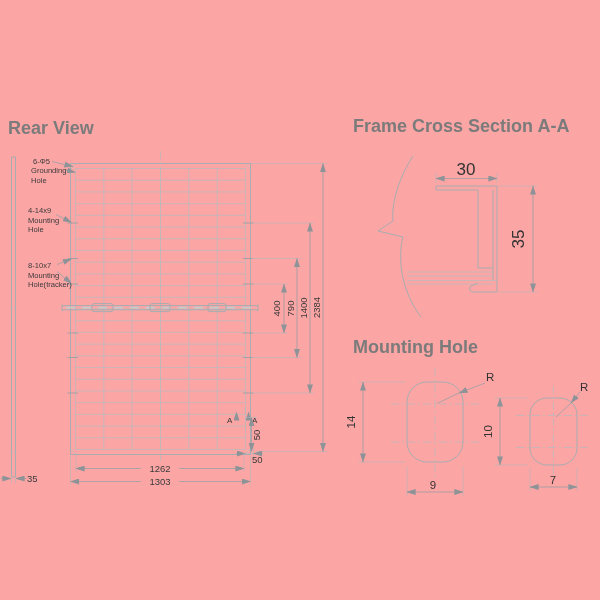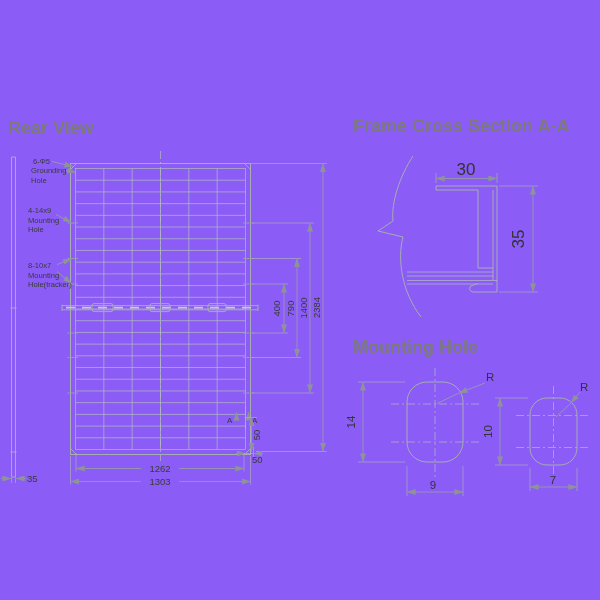--- a/index.html
+++ b/index.html
@@ -1,16 +1,16 @@
 <!DOCTYPE html>
 <html><head>
 <meta charset="utf-8">
 <style>
   html,body{margin:0;padding:0;background:#fff;}
-  #stage{position:relative;width:600px;height:600px;background:#8b5cf6;overflow:hidden;
+  #stage{position:relative;width:600px;height:600px;background:#fca5a5;overflow:hidden;
          font-family:"Liberation Sans","DejaVu Sans",sans-serif;}
   svg text{font-family:"Liberation Sans","DejaVu Sans",sans-serif;}
   .h   {font-size:18px;font-weight:bold;fill:#7b7b7b;}
   .lbl {font-size:7.6px;fill:#3a3a3a;}
   .dim {font-size:9.5px;fill:#3a3a3a;}
   .dimbig{font-size:17px;fill:#333;}
   .dimmed{font-size:11.5px;fill:#333;}
   .sec {font-size:8px;fill:#3a3a3a;}
   .ln  {stroke:#a7adb0;fill:none;stroke-width:1;}
   .lt  {stroke:#b6bbbe;fill:none;stroke-width:.7;}

